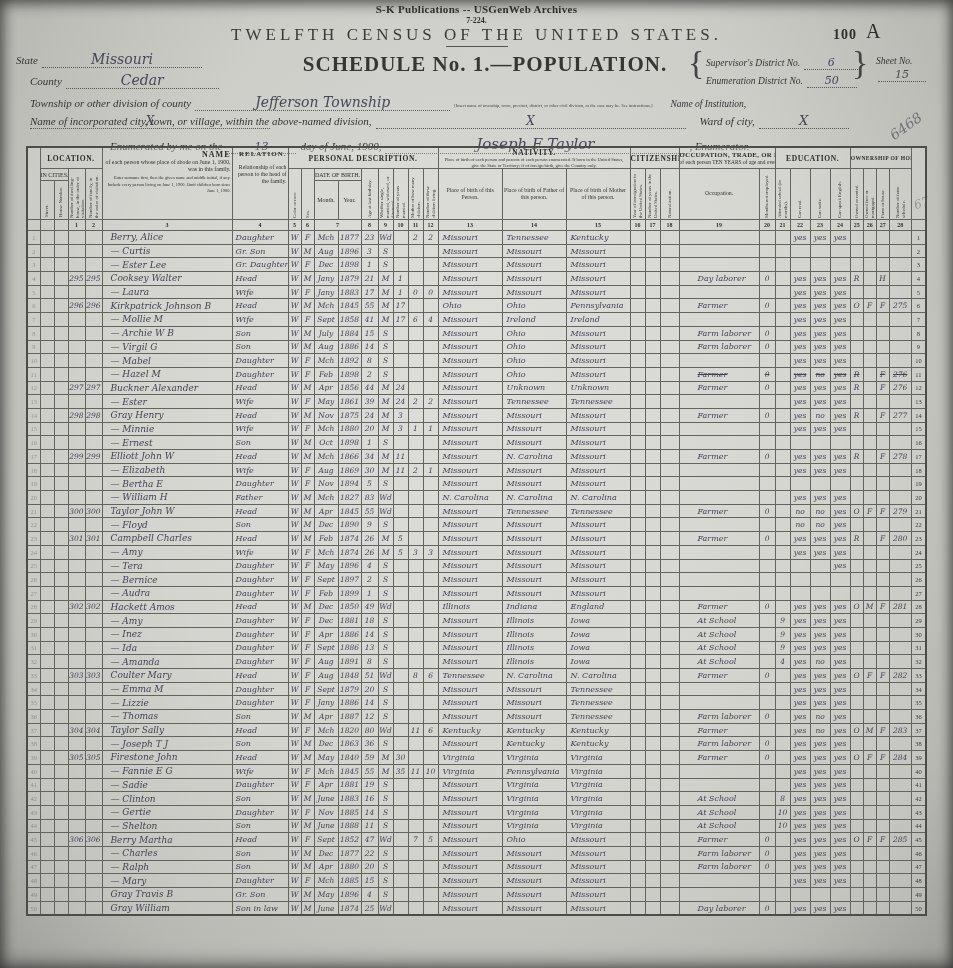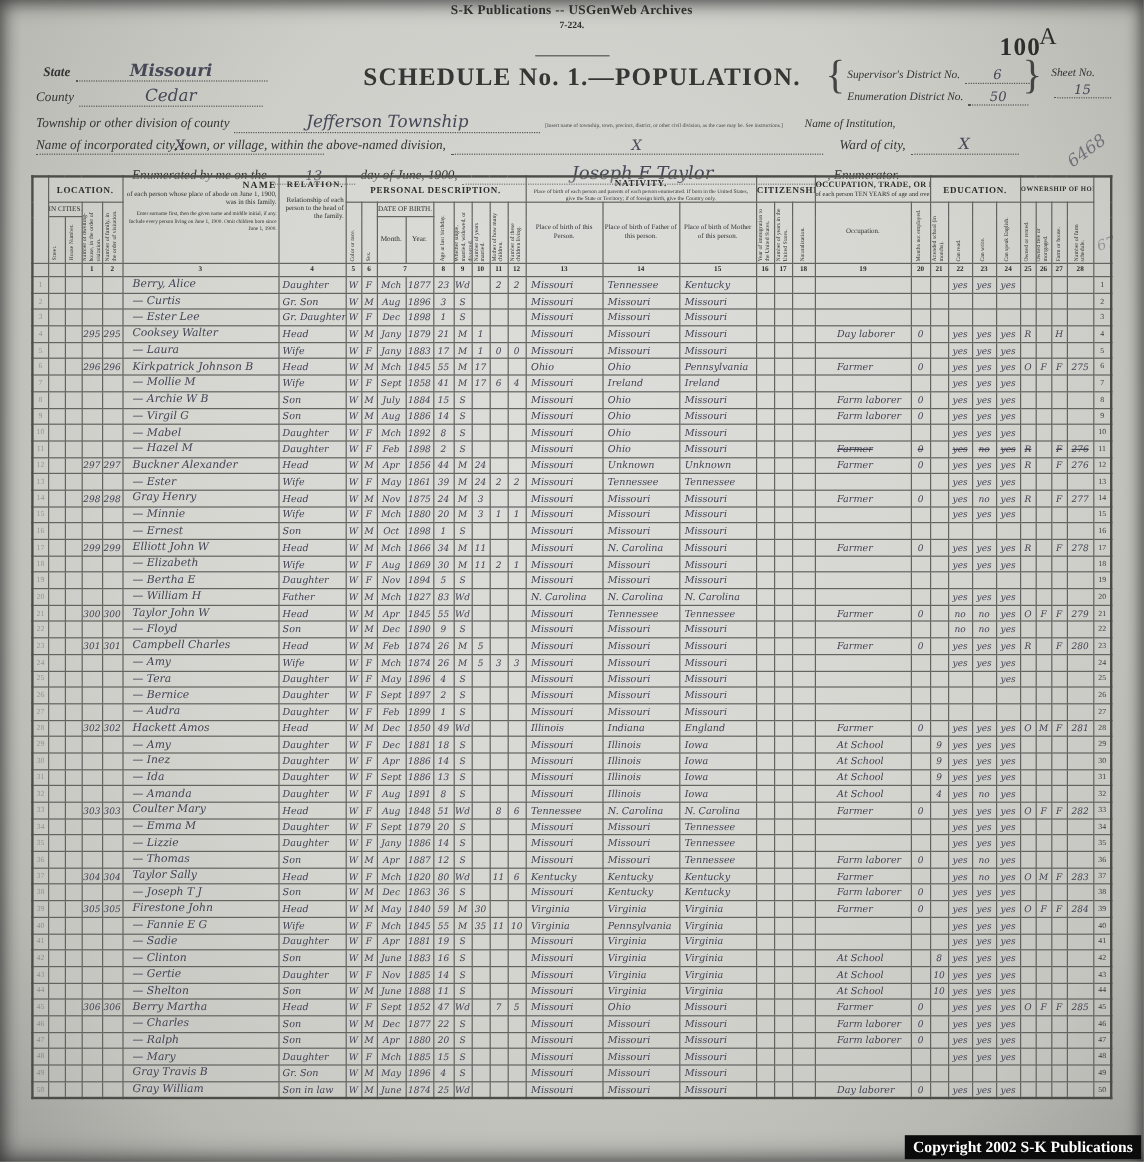--- a/index.html
+++ b/index.html
@@ -6,21 +6,21 @@
   .page{position:relative;width:953px;height:968px;overflow:hidden;
     background:radial-gradient(ellipse at 50% 38%, #d9d9d6 0%, #cecec9 50%, #b8b8b3 82%, #9d9d99 100%);
     font-family:"Liberation Serif","DejaVu Serif",serif;color:#2e2e2c;
     box-shadow:inset 0 6px 14px rgba(0,0,0,.35), inset 6px 0 12px rgba(0,0,0,.2), inset -4px 0 10px rgba(0,0,0,.18), inset 0 -8px 16px rgba(0,0,0,.28);}
   .abs{position:absolute;}
   .ctr{left:0;right:0;text-align:center;}
   .publisher{top:3px;font-weight:bold;font-size:11px;letter-spacing:.3px;}
   .code{top:16px;font-weight:bold;font-size:8px;}
   .census-title{top:25px;font-size:17px;letter-spacing:4px;color:#3a3a38;}
   .flourish{top:46px;left:446px;width:62px;border-top:1px solid #555;}
-  .pagenum{left:833px;top:27px;font-weight:bold;font-size:21px;letter-spacing:1px;}
+  .pagenum{left:833px;top:27px;font-weight:bold;font-size:14px;letter-spacing:1px;}
   .pageletter{left:866px;top:20px;font-size:20px;}
   .lbl{font-style:italic;font-size:11px;color:#333;}
   .lbl-sm{font-style:italic;font-size:9.5px;color:#333;}
   .dots{display:inline-block;border-bottom:1.3px dotted #555;height:13px;position:relative;vertical-align:bottom;}
   .hw{font-family:"DejaVu Serif",serif;font-style:italic;color:#464857;}
   .hw-line{position:absolute;bottom:0;width:100%;text-align:center;white-space:nowrap;}
   .schedule-title{left:280px;top:52px;width:410px;text-align:center;font-size:21px;font-weight:bold;letter-spacing:1px;color:#363634;}
   .brace{font-size:34px;font-weight:normal;color:#444;transform:scaleY(1.15);}
   .copyright{right:2px;bottom:2px;background:#0b0b0b;color:#ffffff;font-weight:bold;font-size:13px;padding:2px 7px;font-family:"Liberation Serif",serif;}
   .corner-note{left:888px;top:118px;font-size:14px;transform:rotate(-36deg);opacity:.65;}
@@ -58,25 +58,26 @@
   tbody td.rn:first-child{opacity:.4;}
   .xout{text-decoration:line-through;}
 </style>
 </head>
 <body>
 
 <div class="page">
 
   <div class="abs ctr publisher">S-K Publications -- USGenWeb Archives</div>
   <div class="abs ctr code">7-224.</div>
+  <div class="abs ctr census-title">TWELFTH CENSUS OF THE UNITED STATES.</div>
   <div class="abs flourish"></div>
   <div class="abs pagenum">100</div>
   <div class="abs pageletter">A</div>
 
-  <div class="abs" style="left:36px;top:50px;font-weight:bold;">
+  <div class="abs" style="left:16px;top:50px;">
     <span class="lbl">State</span>
     <span class="dots" style="width:160px;">
       <span class="hw hw-line" style="font-size:14px;">Missouri</span>
     </span>
   </div>
   <div class="abs" style="left:30px;top:71px;">
     <span class="lbl">County</span>
     <span class="dots" style="width:153px;">
       <span class="hw hw-line" style="font-size:14px;">Cedar</span>
     </span>
@@ -2074,14 +2075,13 @@
             <td class="hand c"></td>
             <td class="hand c"></td>
             <td class="hand c"></td>
             <td class="hand c"></td>
             <td class="rn">50</td>
           </tr>
         </tbody>
   </table>
   </div>
 
-  <div class="abs copyright">Copyright 2002 S-K Publications</div>
 </div>
 
 </body></html>

